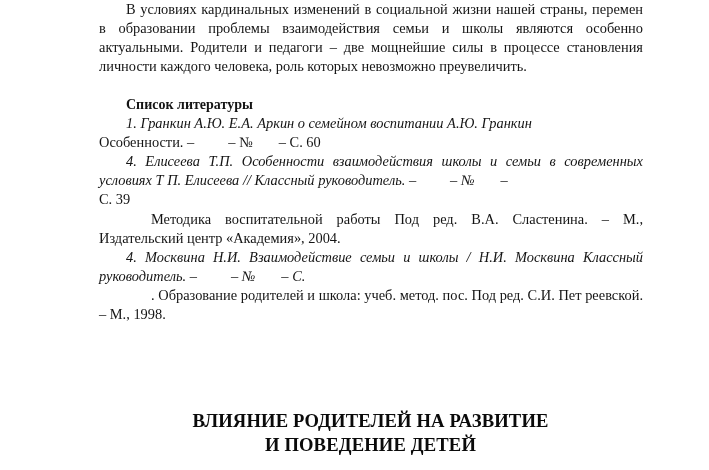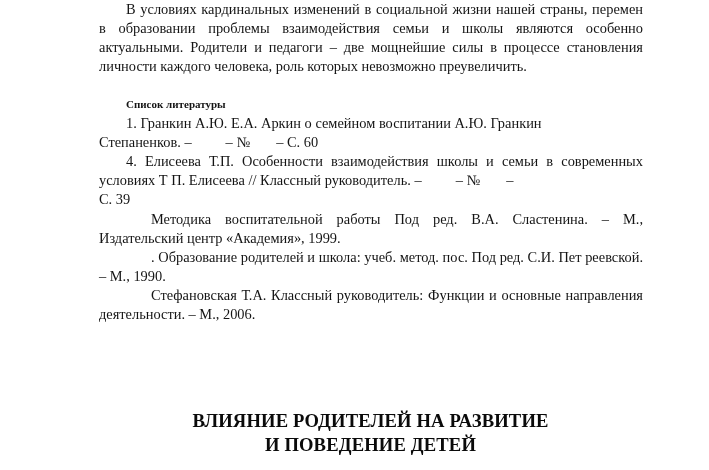--- a/index.html
+++ b/index.html
@@ -32,30 +32,31 @@
     text-justify: inter-word;
     -moz-text-align-last: left;
     text-align-last: left;
     hyphens: none;
   }
   p.body-para {
     text-indent: 27px;
   }
   p.ref {
     text-indent: 27px;
+    font-style: italic;
   }
   p.ref-wide {
     text-indent: 52px;
   }
   p.ref-flat {
     text-indent: 0px;
   }
   .section-head {
     margin: 0;
-    font-size: 11px;
+    font-size: 14px;
     line-height: 19.05px;
     font-weight: bold;
     text-indent: 27px;
   }
   .spacer-line {
     height: 19.05px;
   }
   .gap-sm { display: inline-block; width: 34px; }
   .gap-md { display: inline-block; width: 26px; }
   .title-block {
@@ -84,37 +85,39 @@
     <p class="para body-para">В условиях кардинальных изменений в социальной жизни нашей страны, перемен в образовании проблемы взаимодействия семьи и школы являются особенно актуальными. Родители и педагоги – две мощнейшие силы в процессе становления личности каждого человека, роль которых невозможно преувеличить.</p>
 
     <div class="spacer-line"></div>
 
     <p class="section-head">Список литературы</p>
 
     <p class="para ref">
       <span>1. Гранкин А.Ю. Е.А. Аркин о семейном воспитании   А.Ю. Гранкин</span>
     </p>
     <p class="para ref-flat">
-      <span>Степаненков. –</span><span class="gap-sm"></span><span>–</span>&nbsp;<span>№</span><span class="gap-md"></span><span>– С. 60</span>
+      <span>Особенности. –</span><span class="gap-sm"></span><span>–</span>&nbsp;<span>№</span><span class="gap-md"></span><span>– С. 60</span>
     </p>
 
     <p class="para ref">
       <span>4. Елисеева Т.П. Особенности взаимодействия школы и семьи в современных условиях   Т П. Елисеева // Классный руководитель. –</span><span class="gap-sm"></span><span>–</span>&nbsp;<span>№</span><span class="gap-md"></span><span>–</span>
     </p>
     <p class="para ref-flat">
       <span>С. 39</span>
     </p>
 
-    <p class="para ref-wide">Методика воспитательной работы    Под ред. В.А. Сластенина. – М., Издательский центр «Академия», 1999.</p>
+    <p class="para ref-wide">Методика воспитательной работы    Под ред. В.А. Сластенина. – М., Издательский центр «Академия», 2004.</p>
+
+    <p class="para ref">
+      <span>4. Москвина Н.И. Взаимодействие семьи и школы / Н.И. Москвина Классный руководитель. –</span><span class="gap-sm"></span><span>–</span>&nbsp;<span>№</span><span class="gap-md"></span><span>– С.</span>
+    </p>
+
+    <p class="para ref-wide">. Образование родителей и школа: учеб. метод. пос.   Под ред. С.И. Пет реевской. – М., 1998.</p>
 
 
-    <p class="para ref-wide">. Образование родителей и школа: учеб. метод. пос.   Под ред. С.И. Пет реевской. – М., 1990.</p>
-
-
-    <p class="para ref-wide">Стефановская Т.А. Классный руководитель: Функции и основные направления деятельности. – М., 2006.</p>
 
   </div>
 
   <div class="title-block">
     <p class="title-line">ВЛИЯНИЕ РОДИТЕЛЕЙ НА РАЗВИТИЕ</p>
     <p class="title-line">И ПОВЕДЕНИЕ ДЕТЕЙ</p>
   </div>
 
 </div>
 

